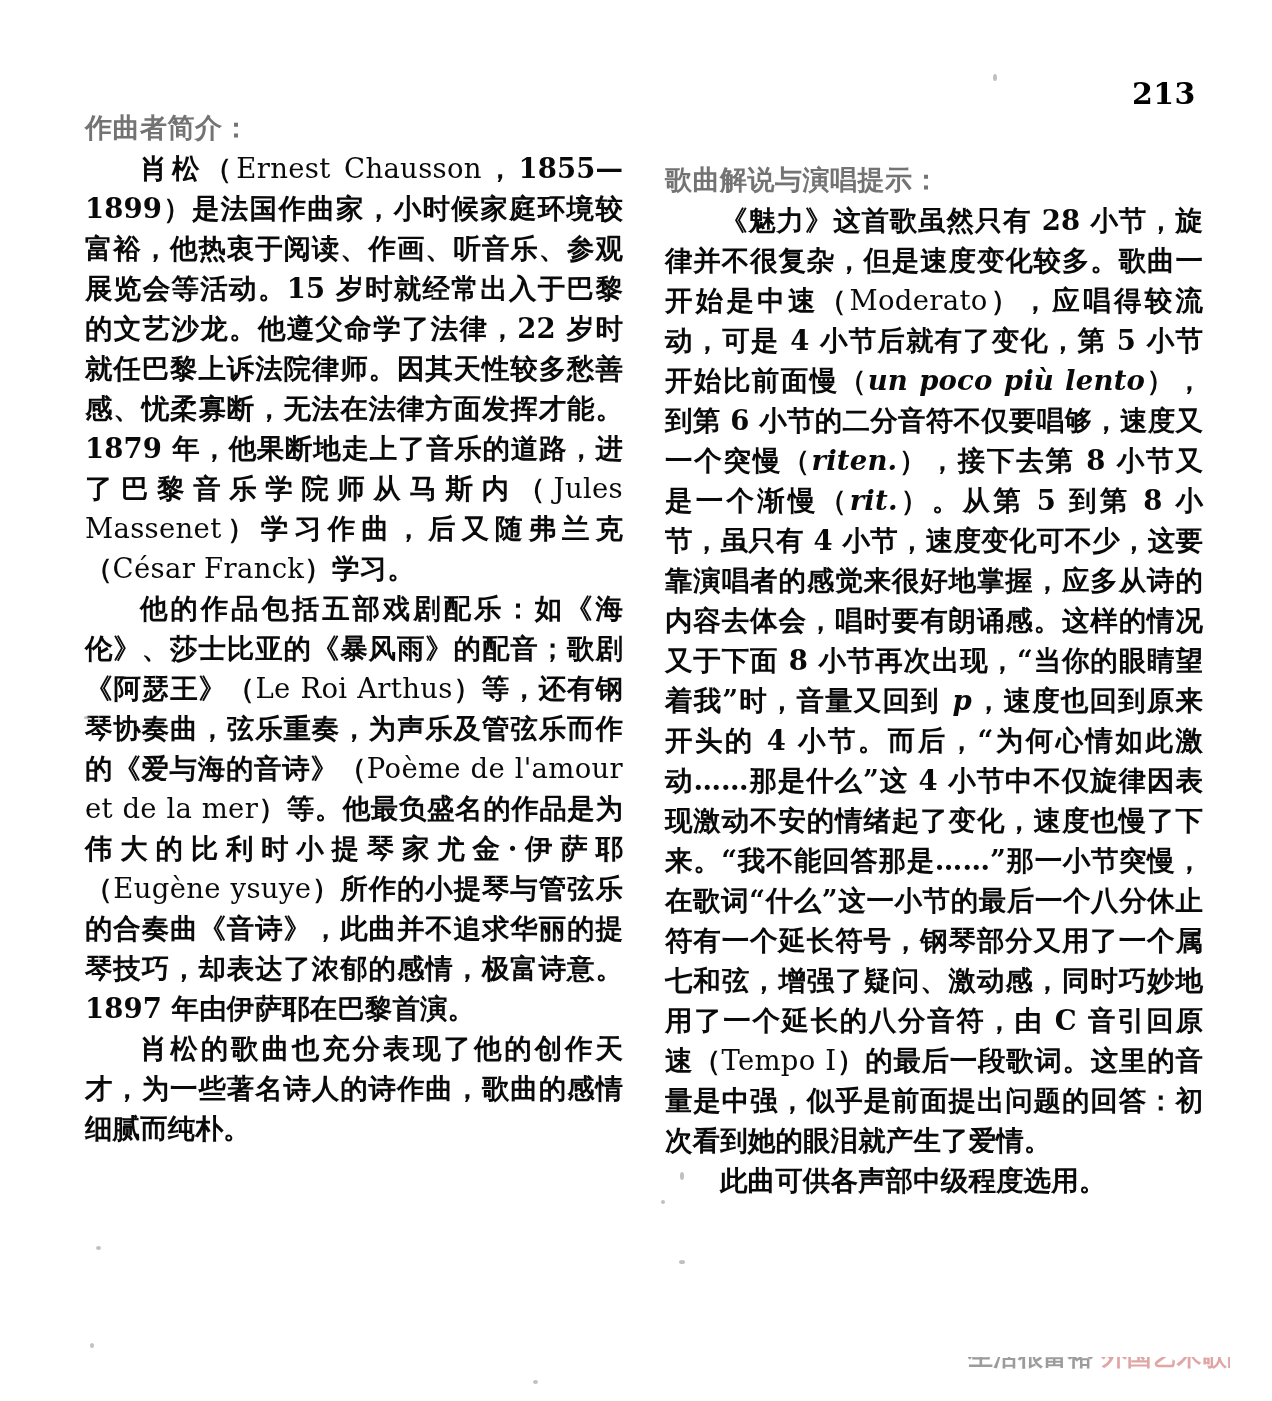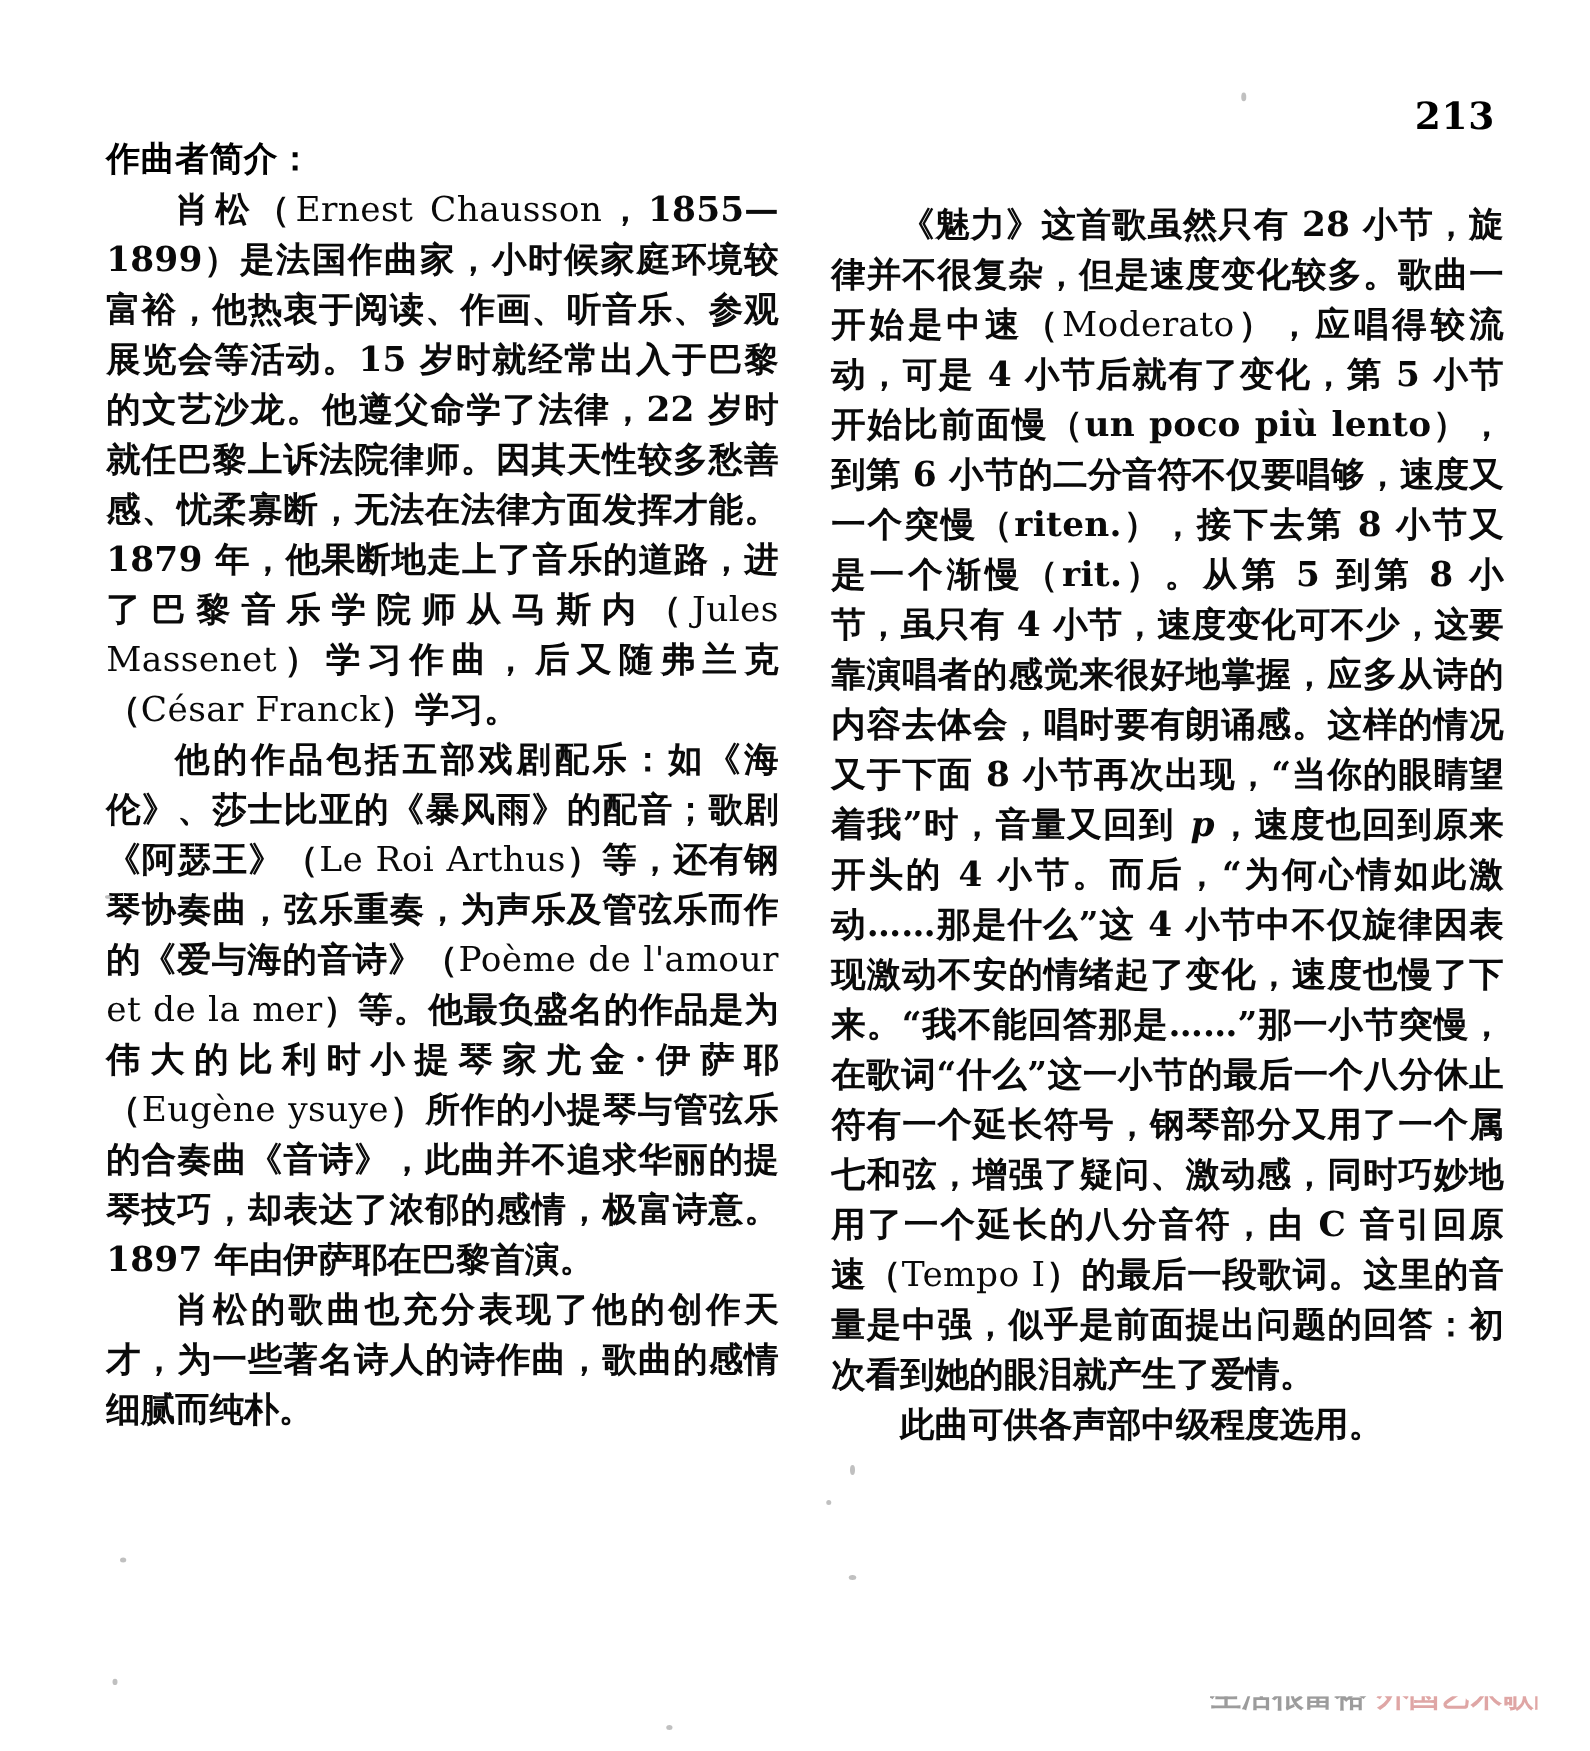--- a/index.html
+++ b/index.html
@@ -43,21 +43,21 @@
   .column-left  { left: 85px;  }
   .column-right { left: 665px; }
 
   .heading {
     font-family: "DejaVu Sans", "Liberation Sans", sans-serif;
     font-weight: bold;
     font-size: 27px;
     line-height: 40px;
     letter-spacing: 0.5px;
     margin: 0 0 0 0;
-    color: #000000;
+    color: #737373;
   }
 
   p.para {
     margin: 0;
     font-size: 27.5px;
     line-height: 40px;
     text-align: justify;
     text-align-last: left;
     text-justify: inter-character;
     letter-spacing: 0.1px;
@@ -69,20 +69,21 @@
   .gap-lg { height: 92px; }
 
   
   .latin {
     font-family: "DejaVu Serif", "Liberation Serif", serif;
     font-weight: normal;
     letter-spacing: 0.3px;
   }
   .ital {
     font-family: "DejaVu Serif", "Liberation Serif", serif;
+    font-style: italic;
     font-weight: bold;
     letter-spacing: 0.2px;
   }
   .dyn {
     font-family: "DejaVu Serif", "Liberation Serif", serif;
     font-style: italic;
     font-weight: bold;
     padding: 0 2px;
   }
 
@@ -134,20 +135,21 @@
 
     <p class="para indent">肖松的歌曲也充分表现了他的创作天才，为一些著名诗人的诗作曲，歌曲的感情细腻而纯朴。</p>
 
   </div>
 
   <div class="column column-right">
 
 
     <div class="gap-md"></div>
 
+    <h2 class="heading">歌曲解说与演唱提示：</h2>
 
     <p class="para indent">《魅力》这首歌虽然只有 28 小节，旋律并不很复杂，但是速度变化较多。歌曲一开始是中速（<span class="latin">Moderato</span>），应唱得较流动，可是 4 小节后就有了变化，第 5 小节开始比前面慢（<span class="ital">un poco più  lento</span>），到第 6 小节的二分音符不仅要唱够，速度又一个突慢（<span class="ital">riten.</span>），接下去第 8 小节又是一个渐慢（<span class="ital">rit.</span>）。从第 5 到第 8 小节，虽只有 4 小节，速度变化可不少，这要靠演唱者的感觉来很好地掌握，应多从诗的内容去体会，唱时要有朗诵感。这样的情况又于下面 8 小节再次出现，“当你的眼睛望着我”时，音量又回到 <span class="dyn">p</span>，速度也回到原来开头的 4 小节。而后，“为何心情如此激动……那是什么”这 4 小节中不仅旋律因表现激动不安的情绪起了变化，速度也慢了下来。“我不能回答那是……”那一小节突慢，在歌词“什么”这一小节的最后一个八分休止符有一个延长符号，钢琴部分又用了一个属七和弦，增强了疑问、激动感，同时巧妙地用了一个延长的八分音符，由 C 音引回原速（<span class="latin">Tempo Ⅰ</span>）的最后一段歌词。这里的音量是中强，似乎是前面提出问题的回答：初次看到她的眼泪就产生了爱情。</p>
 
     <p class="para indent">此曲可供各声部中级程度选用。</p>
 
     <div class="gap-lg"></div>
 
   </div>
 
   <div class="scan-artifact">

